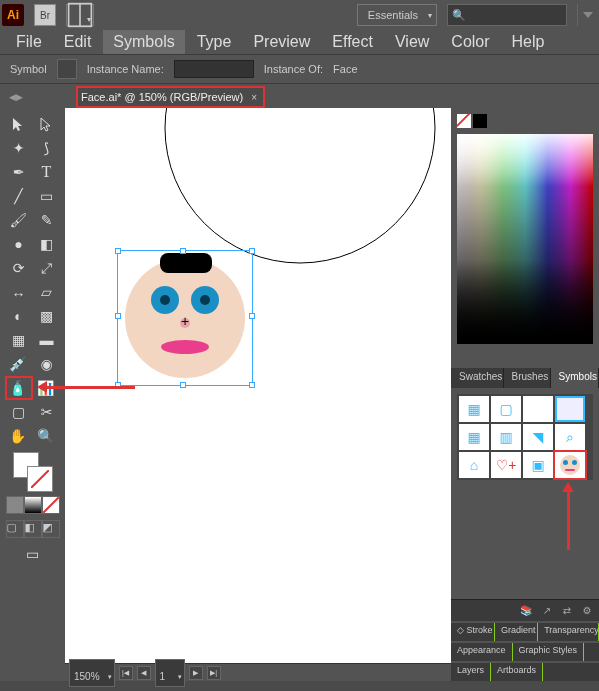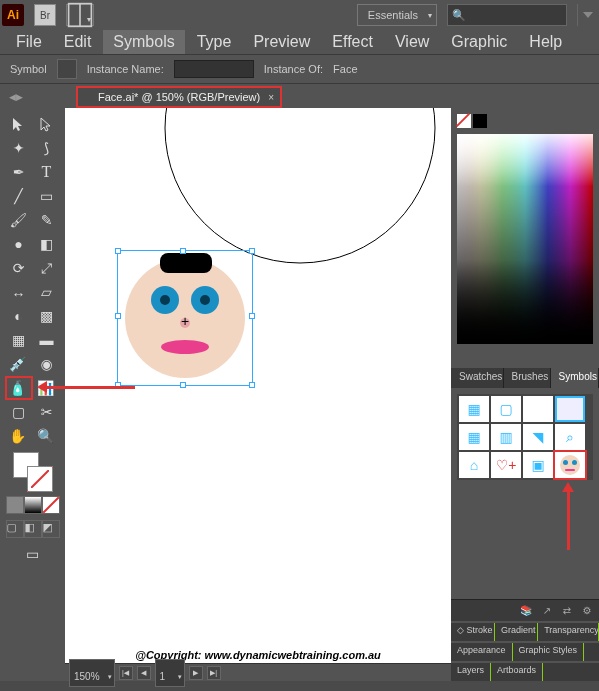--- a/index.html
+++ b/index.html
@@ -15,21 +15,21 @@
 .essentials::after{content:"▾";position:absolute;right:4px;font-size:8px;}
 .search-box{width:120px;height:22px;background:#3a3a3a;border:1px solid #666;display:flex;align-items:center;padding:0 4px;}
 .menubar{height:24px;background:#535353;display:flex;align-items:center;padding:0 6px;gap:2px;}
 .menu-item{padding:3px 10px;font-size:16px;color:#ddd;}
 .menu-item.sel{background:#6b6b6b;}
 .controlbar{height:30px;background:#535353;border-top:1px solid #3a3a3a;border-bottom:1px solid #3a3a3a;display:flex;align-items:center;padding:0 10px;gap:10px;font-size:11px;}
 .cb-icon{width:20px;height:20px;background:#444;border:1px solid #666;}
 .cb-input{width:80px;height:18px;background:#333;border:1px solid #222;}
 .tabrow{height:24px;background:#535353;display:flex;align-items:flex-end;padding-left:6px;}
 .tabrow-arrows{width:20px;display:flex;align-items:center;justify-content:center;font-size:9px;color:#999;height:22px;}
-.doc-tab{height:22px;background:#4a4a4a;border:2px solid #d33;padding:0 20px 0 20px;display:flex;align-items:center;font-size:11px;color:#eee;position:relative;}
+.doc-tab{height:22px;background:#4a4a4a;border:2px solid #d33;padding:0 20px 0 3px;display:flex;align-items:center;font-size:11px;color:#eee;position:relative;}
 .doc-tab .x{position:absolute;right:6px;font-size:10px;color:#ccc;}
 .main-area{display:flex;height:573px;}
 .tools-col{width:65px;background:#535353;display:flex;flex-direction:column;align-items:center;padding:4px 0;gap:0;}
 .tool-row{display:flex;gap:0;}
 .tool{width:28px;height:24px;display:flex;align-items:center;justify-content:center;font-size:14px;color:#ddd;}
 .tool.hl{border:2px solid #d33;}
 .tool svg{width:16px;height:16px;}
 .canvas-wrap{flex:1;background:#4a4a4a;display:flex;flex-direction:column;position:relative;}
 .canvas{flex:1;background:#fff;margin:0;position:relative;overflow:hidden;}
 .zoom-bar{height:18px;background:#535353;border-top:1px solid #333;display:flex;align-items:center;font-size:10px;color:#ccc;padding:0 4px;gap:4px;}
@@ -93,21 +93,21 @@
 </div>
 
 <div class="menubar">
   <span class="menu-item">File</span>
   <span class="menu-item">Edit</span>
   <span class="menu-item sel">Symbols</span>
   <span class="menu-item">Type</span>
   <span class="menu-item">Preview</span>
   <span class="menu-item">Effect</span>
   <span class="menu-item">View</span>
-  <span class="menu-item">Graphic</span>
+  <span class="menu-item">Color</span>
   <span class="menu-item">Help</span>
 </div>
 
 <div class="controlbar">
   <span>Symbol</span>
   <div class="cb-icon"></div>
   <span>Instance Name:</span>
   <div class="cb-input"></div>
   <span>Instance Of:</span>
   <span>Face</span>
@@ -231,21 +231,20 @@
       <div class="sel-box" style="left:52px;top:142px;width:136px;height:136px;">
         <div class="sel-handle" style="top:-3px;left:-3px;"></div>
           <div class="sel-handle" style="top:-3px;left:62px;"></div>
           <div class="sel-handle" style="top:-3px;right:-3px;"></div>
         <div class="sel-handle" style="top:62px;left:-3px;"></div>
           <div class="sel-handle" style="top:62px;right:-3px;"></div>
         <div class="sel-handle" style="bottom:-3px;left:-3px;"></div>
           <div class="sel-handle" style="bottom:-3px;left:62px;"></div>
           <div class="sel-handle" style="bottom:-3px;right:-3px;"></div>
       </div>
-      <div class="copyright">@Copyright: www.dynamicwebtraining.com.au</div>
     </div>
     <div class="zoom-bar">
       <div class="zoom-sel">150%</div>
       <div class="nav-btn">|◀</div>
       <div class="nav-btn">◀</div>
       <div class="zoom-sel" style="width:30px;">1</div>
       <div class="nav-btn">▶</div>
       <div class="nav-btn">▶|</div>
       <div style="flex:1;"></div>
     </div>

